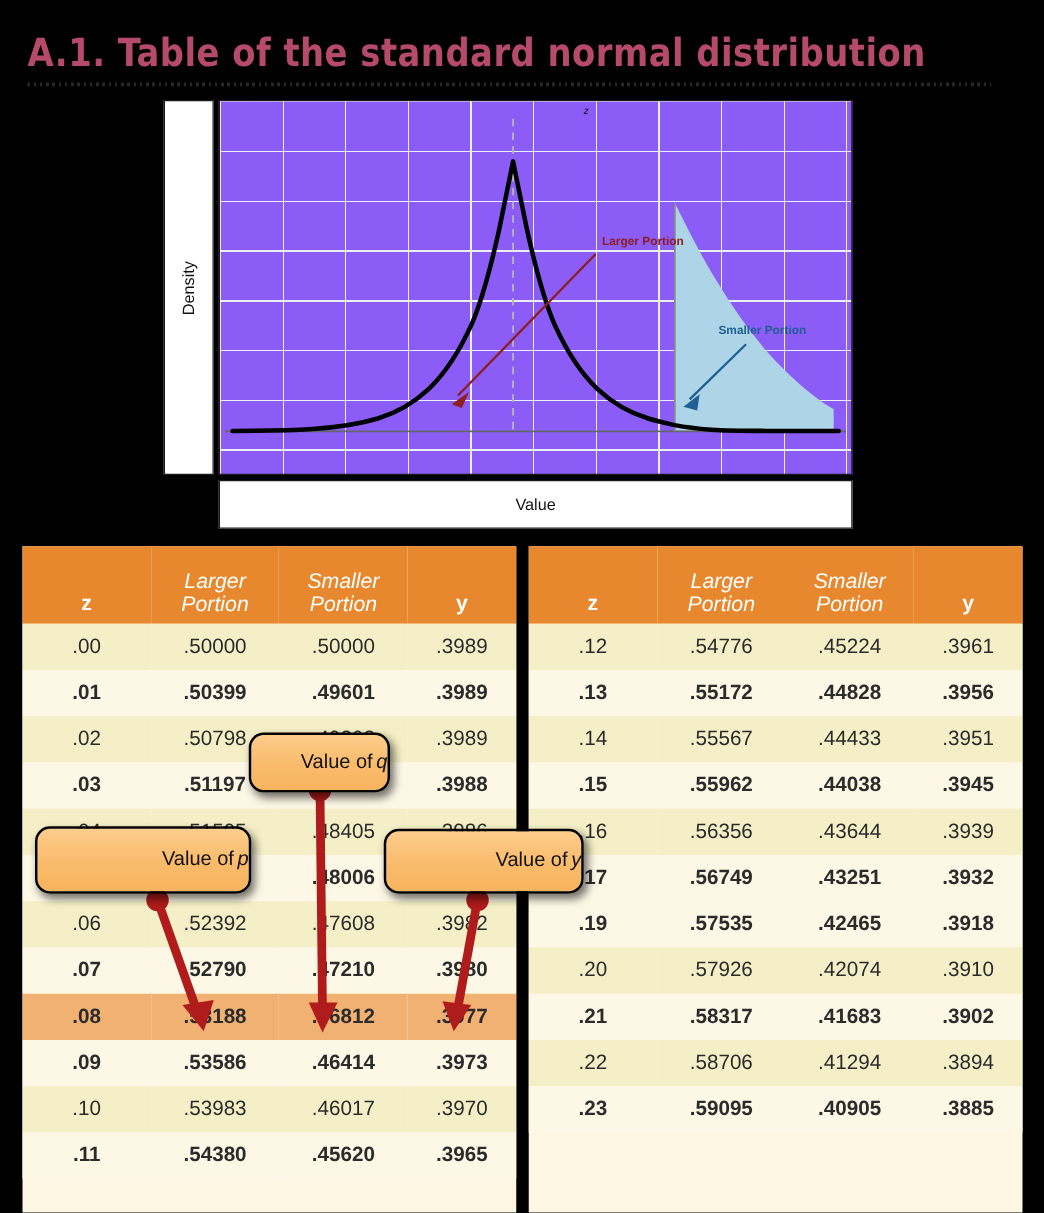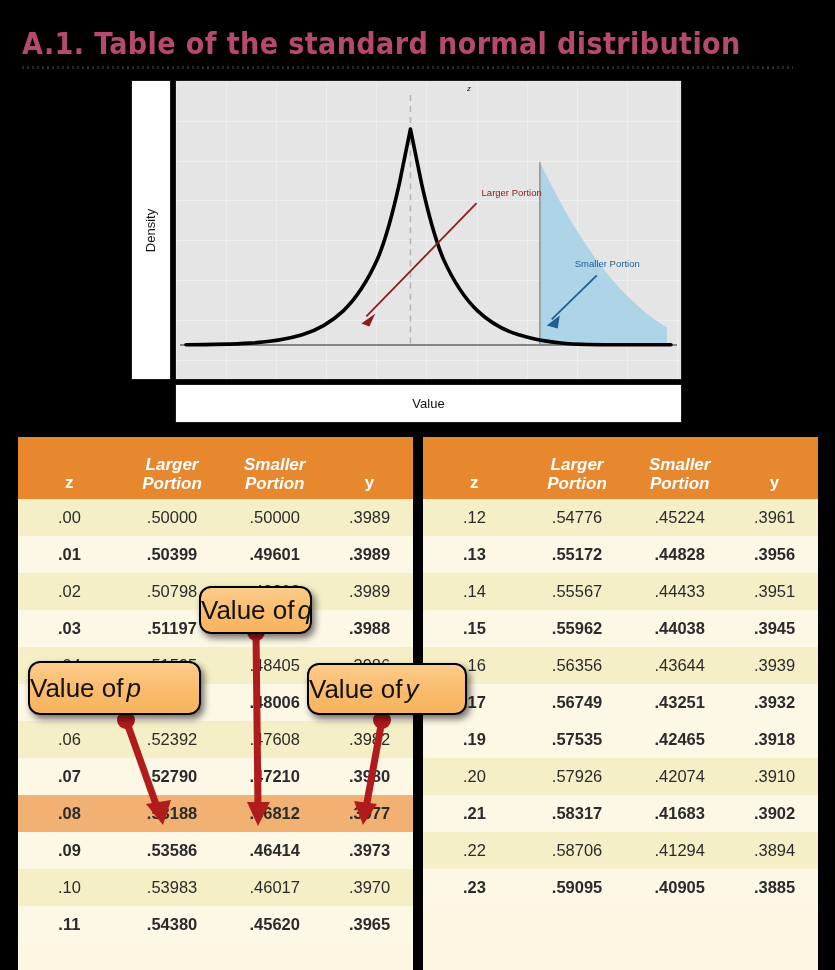--- a/index.html
+++ b/index.html
@@ -39,22 +39,22 @@
   .ylab-panel {
     width: 40px; background:#fff; border:1.5px solid #1a1a1a;
     display:flex; align-items:center; justify-content:center;
     margin-right: 4px;
   }
   .ylab {
     transform: rotate(-90deg); white-space: nowrap;
     font-size: 13px; color:#111;
   }
   .plot-panel {
-    position: relative; flex: 1; background:#e5e5e5;
-    border:1.5px solid #1a1a1a; overflow: hidden;
+    position: relative; flex: 1; background:#8b5cf6;
+    border:1.5px solid #1a1a1a; overflow: hidden; font-weight: bold;
   }
   .plot-panel .grid {
     position:absolute; inset:0;
     background-image:
       repeating-linear-gradient(to right, #eceff1 0px, #eceff1 1px, transparent 1px, transparent 50.1px),
       repeating-linear-gradient(to bottom, #eceff1 0px, #eceff1 1px, transparent 1px, transparent 39.8px);
   }
   .plot-panel svg { position:absolute; inset:0; }
   .xlab-panel {
     margin-top: 4px; margin-left: 44px;
@@ -69,42 +69,42 @@
 
   
   .tables { position:absolute; left:18px; top:417px; width:800px; height:545px; display:flex; gap:10px; }
   .tbl-wrap { width:395px; background:#fdf6e3; }
   table { border-collapse: collapse; width: 100%; table-layout: fixed; }
   thead th {
     background:#e8882e; color:#fff; padding:0;
     font-size: 17px; vertical-align: bottom;
     height: 62px; text-align:center;
   }
-  thead th .hdr2 { font-style: italic; font-weight: bold; line-height: 19px; display:block; }
+  thead th .hdr2 { font-style: italic; font-weight: normal; line-height: 19px; display:block; }
   thead th .hdr1 { font-weight: bold; display:block; padding-bottom: 6px; font-style: normal; }
   tbody td {
     text-align:center; font-size:16.5px; color:#2b2b2b;
     height: 37px; padding:0; font-family:"Liberation Sans", sans-serif;
   }
   tbody tr.even td { background:#f4efc6; }
   tbody tr.odd  td { background:#fdf7e6;font-weight:bold; }
   tbody tr.hl td   { background:#f0b173;font-weight:bold; }
   col.c-z { width: 26%; }
   col.c-p { width: 26%; }
   col.c-q { width: 26%; }
   col.c-y { width: 22%; }
 
   
   .callout {
     position:absolute;
     background: linear-gradient(to bottom, #fdcc8c 0%, #f9bb6b 55%, #f7b45f 100%);
     border: 2.5px solid #000;
     border-radius: 12px;
-    font-size: 26px; color:#111;
-    display:flex; align-items:center; justify-content:flex-start;
+    font-size: 16px; color:#111;
+    display:flex; align-items:center; justify-content:flex-end;
     box-shadow: 3px 4px 7px rgba(0,0,0,.55);
     white-space: nowrap;
     z-index: 20;
   }
   .callout i { font-style: italic; padding-left: 3px; }
   .ov { position:absolute; left:0; top:0; width:835px; height:970px; pointer-events:none; z-index:15; }
 </style>
 </head>
 <body>
 

